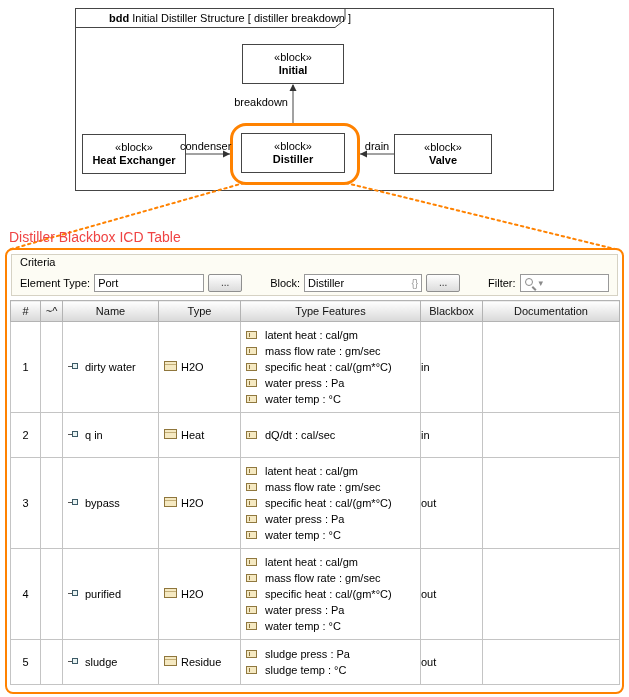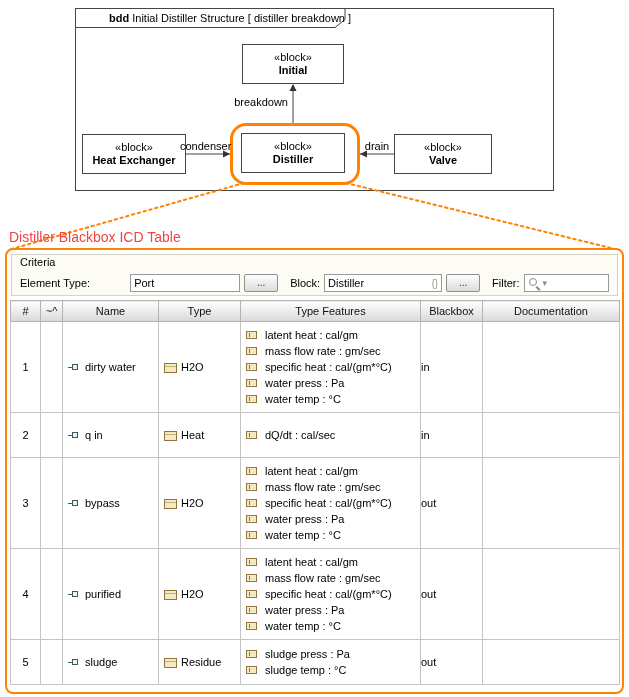--- a/index.html
+++ b/index.html
@@ -37,28 +37,28 @@
     position:absolute;left:4px;top:4px;right:4px;height:40px;
     border:1px solid #d6d2c4;background:#fdfcf4;text-decoration:underline;
   }
   .criteria-title{position:absolute;left:8px;top:1px;font-size:11px;}
   .crow{
     position:absolute;left:8px;right:8px;top:19px;height:18px;
     display:flex;align-items:center;gap:4px;font-size:11px;white-space:nowrap;
   }
   .tin{
     height:16px;border:1px solid #999;background:#fff;box-sizing:content-box;
-    font-size:11px;padding:0 3px;font-family:inherit;color:#000;margin-left:36px;
+    font-size:11px;padding:0 3px;font-family:inherit;color:#000;
   }
   .btn{
     width:34px;height:18px;border:1px solid #8f8f8f;border-radius:2px;
     background:linear-gradient(#fefefe,#dcdcdc);
     font-size:10px;line-height:14px;text-align:center;font-family:inherit;padding:0;color:#333;
   }
-  .lbl-gap{margin-left:8px;}
+  .lbl-gap{margin-left:24px;}
   .block-field{
     width:118px;height:18px;border:1px solid #999;background:#fff;
     display:flex;align-items:center;padding:0 3px;gap:3px;box-sizing:border-box;
   }
   .block-field .bf-name{flex:1;font-size:11px;}
   .bf-hint{color:#9a9a9a;font-size:10px;}
   .filter-box{
     flex:1;height:18px;border:1px solid #999;background:#fff;
     display:flex;align-items:center;padding:0 3px;gap:2px;box-sizing:border-box;
   }
@@ -70,21 +70,21 @@
   table.icd{
     position:absolute;left:3px;top:50px;width:609px;
     border-collapse:collapse;table-layout:fixed;font-size:11px;
   }
   table.icd th{
     height:20px;background:linear-gradient(#ffffff,#d8d8d8);
     border:1px solid #b3b3b3;font-weight:normal;font-size:11px;padding:0;color:#111;
   }
   table.icd td{border:1px solid #c4c4c4;height:44px;vertical-align:middle;padding:0;}
   td.c-num{text-align:center;}
-  .cellflex{display:flex;align-items:flex-end;gap:4px;padding-left:5px;}
+  .cellflex{display:flex;align-items:flex-start;gap:4px;padding-left:5px;}
   td.c-feat .featwrap{padding:5px 3px;}
   .featline{display:flex;align-items:center;gap:8px;line-height:16px;padding-left:2px;}
   td.c-dir{padding-left:5px;margin-left:41px;}
   
   .ic-port{position:relative;width:13px;height:11px;display:inline-block;flex:none;}
   .ic-port::before{content:"";position:absolute;left:0;top:5px;width:5px;height:1px;background:#555;}
   .ic-port::after{content:"";position:absolute;left:4px;top:2px;width:6px;height:6px;border:1px solid #3c5a66;background:#e9f3f3;box-sizing:border-box;}
   .ic-block{width:13px;height:10px;border:1px solid #8f763c;background:#f5e9c2;display:inline-block;position:relative;flex:none;box-sizing:border-box;}
   .ic-block::after{content:"";position:absolute;left:0;right:0;top:2px;height:1px;background:#c3ae77;}
   .ic-val{width:11px;height:8px;border:1px solid #90783f;background:#f5e9c2;display:inline-block;position:relative;flex:none;box-sizing:border-box;}

